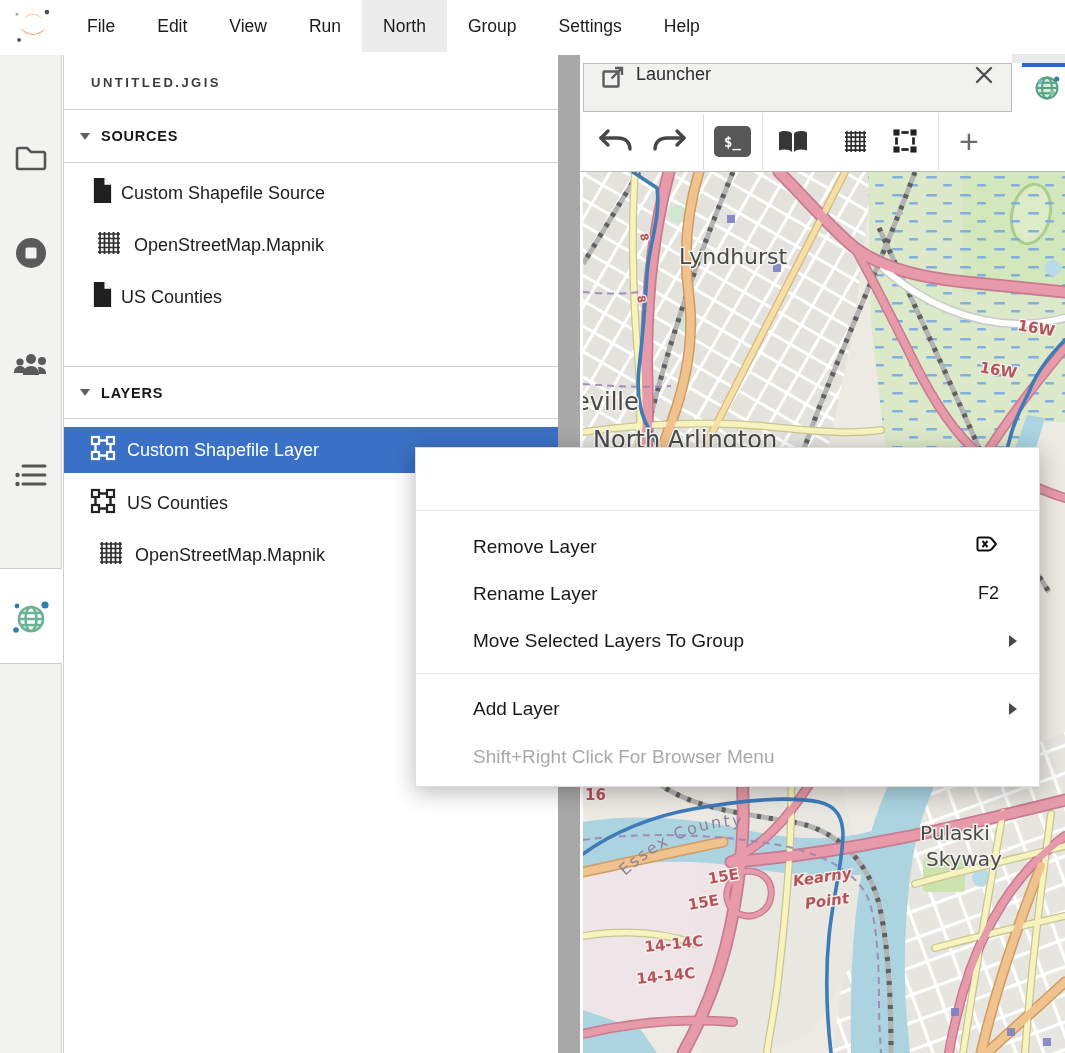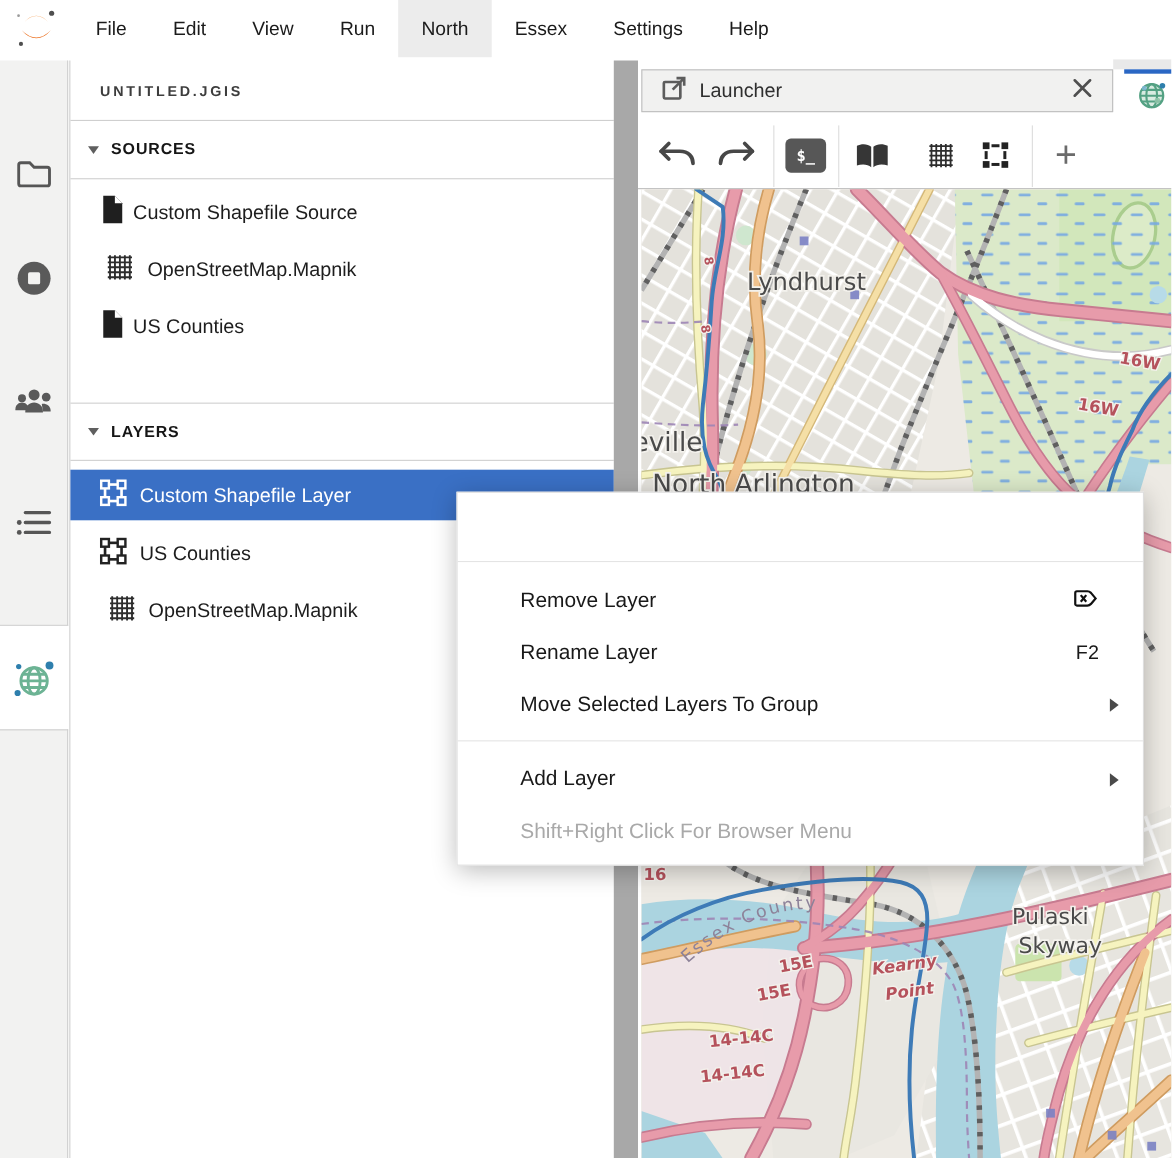--- a/index.html
+++ b/index.html
@@ -30,22 +30,22 @@
                 border-top:7px solid #5f5f5f; margin:0 11px 0 16px; }
   .panel-row { position:absolute; left:0; width:100%; height:48px; display:flex; align-items:center; font-size:18px; color:#1d1d1d; }
   .panel-row .row-label { white-space:nowrap; }
   .panel-row.selected { background:#3a70c5; color:#fff; }
 
   
   #splitter { left:558px; top:55px; width:22px; height:998px; background:#a8a8a8; }
 
   
   #tabbar-strip { left:1012px; top:54px; width:53px; height:9px; background:#e9e9e9; }
-  #tab-launcher { left:583px; top:63px; width:429px; height:39px; background:#f1f1f0; border:1px solid #bdbdbd;
-                  display:flex; align-items:center; }
+  #tab-launcher { left:583px; top:63px; width:429px; height:49px; background:#f1f1f0; border:1px solid #bdbdbd;
+                  display:flex; }
   #tab-launcher .tab-label { font-size:18px; color:#2e2e2e; margin-left:10px; }
   #tab-jgis { left:1022px; top:63px; width:43px; height:49px; background:#fff; border-top:4px solid #2a67c4;
               display:flex; align-items:center; }
 
   
   #toolbar { left:580px; top:112px; width:485px; height:60px; background:#fff; border-bottom:1px solid #bdbdbd; }
   .tb-divider { position:absolute; top:2px; height:56px; width:1px; background:#dcdcdc; }
   .tb-icon { position:absolute; top:50%; transform:translateY(-50%); }
   #terminal-chip { left:714px; top:126px; width:37px; height:31px; background:#575757; border-radius:5px;
                    color:#fff; font-family:"DejaVu Sans Mono",monospace; font-size:14px; font-weight:bold;
@@ -84,21 +84,21 @@
         <circle cx="49" cy="11" r="3.2" fill="#4f4f4f"></circle>
         <circle cx="11" cy="49" r="2.6" fill="#4f4f4f"></circle>
         <circle cx="8" cy="14" r="1.7" fill="#9a9a9a"></circle>
       </svg>
     </div>
     <div class="menu-item">File</div>
     <div class="menu-item">Edit</div>
     <div class="menu-item">View</div>
     <div class="menu-item">Run</div>
     <div class="menu-item active">North</div>
-    <div class="menu-item">Essex</div>
+    <div class="menu-item">Group</div>
     <div class="menu-item">Settings</div>
     <div class="menu-item">Help</div>
   </div>
 
   <div id="activity-top" class="abs activity-block">
     <div class="act-icon" style="top:88px">
       <svg width="34" height="30" viewBox="0 0 34 30">
           <path d="M3 7a2 2 0 0 1 2-2h8l4 4h12a2 2 0 0 1 2 2v13a2 2 0 0 1-2 2H5a2 2 0 0 1-2-2Z" fill="none" stroke="#565656" stroke-width="2.6"></path>
         </svg>
     </div>

